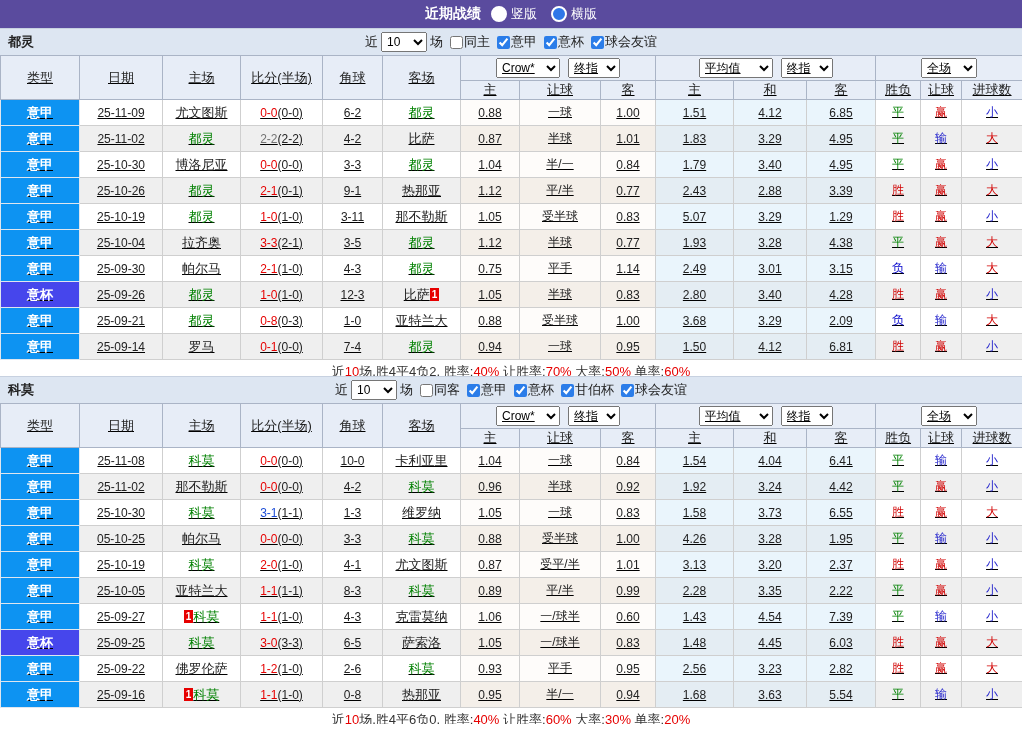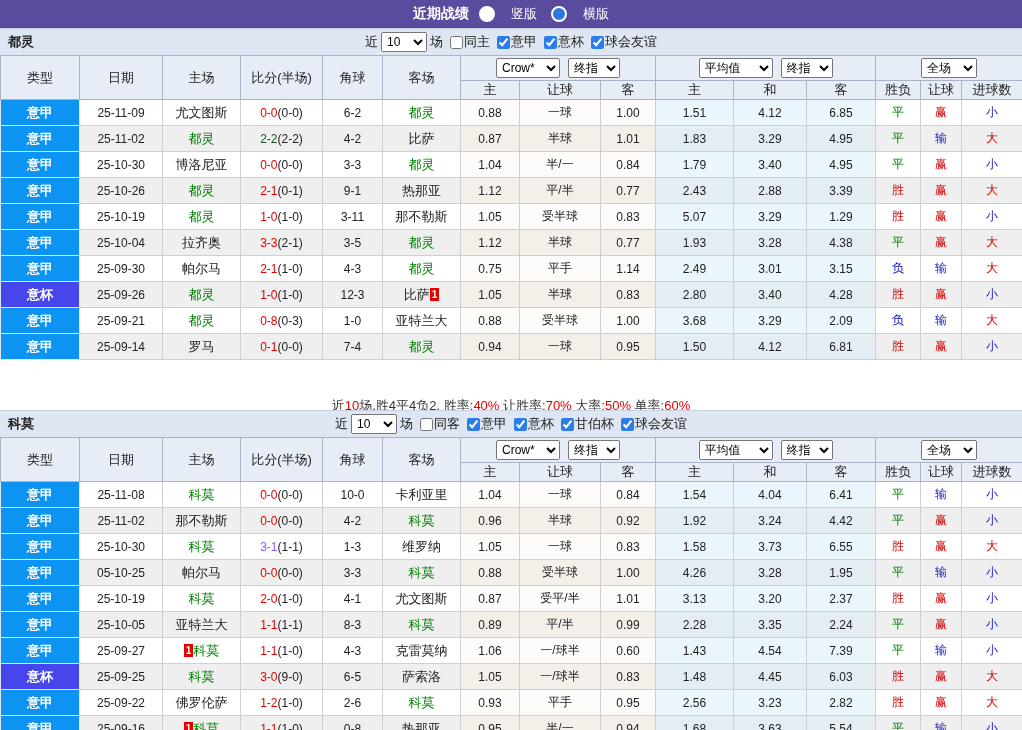--- a/index.html
+++ b/index.html
@@ -1,46 +1,46 @@
 <!DOCTYPE html>
 <html><head>
 <meta charset="utf-8">
 <style>
   html,body{margin:0;padding:0;background:#fff;}
   body{width:1022px;font-family:"Liberation Sans","DejaVu Sans",sans-serif;-webkit-font-smoothing:antialiased;}
   .topbar{height:28px;display:flex;align-items:center;justify-content:center;gap:10px;color:#fff;}
   .tb-title{font-weight:bold;font-size:14px;}
   .radio-group{display:flex;align-items:center;gap:14px;font-size:13px;}
-  .radio-item{display:flex;align-items:center;gap:16px;cursor:pointer;}
+  .radio-item{display:flex;align-items:center;gap:4px;cursor:pointer;}
   .radio{width:12px;height:12px;border-radius:50%;display:inline-block;}
   .r-sel{background:#fff;border:2px solid #fff;}
   .r-un{background:#2f77e8;border:2px solid #fff;}
   .section-bar{height:26px;background:#dde6f2;position:relative;display:flex;align-items:center;justify-content:center;border-top:1px solid #c7d1e0;}
   .team-name{position:absolute;left:8px;font-size:13px;font-weight:bold;color:#222;}
   .filters{display:flex;align-items:center;gap:3px;font-size:13px;color:#222;}
   .filters .cb{display:flex;align-items:center;cursor:pointer;}
   input[type=checkbox]{width:13px;height:13px;margin:0 1px 0 4px;accent-color:#2b7de9;}
   select{font-size:12px;height:20px;padding:0 1px;font-family:"Liberation Sans","DejaVu Sans",sans-serif;}
-  table{border-collapse:collapse;table-layout:fixed;width:1022px;}
+  table{border-collapse:collapse;table-layout:fixed;width:1022px;text-decoration:underline;}
   thead th{background:#e7edf7;border:1px solid #aab4c6;font-weight:normal;font-size:13px;color:#222;padding:0;height:18px;}
   thead tr.grp th{height:24px;}
   thead th .selwrap{display:flex;justify-content:center;gap:8px;align-items:center;}
   tbody td{border:1px solid #cfcfcf;text-align:center;height:25px;padding:0;font-size:12px;color:#222;overflow:hidden;white-space:nowrap;}
   tr.even td{background:#efefef;}
   tr.odd td{background:#ffffff;}
   tr.odd td.c-crow{background:#fefcfa;}
   tr.even td.c-crow{background:#f4efe9;}
   tr.odd td.c-avg{background:#eaf5fc;}
   tr.even td.c-avg{background:#e4edf3;}
   td.c-type{color:#fff;font-weight:bold;font-size:13px;border-color:#dfe6ef;}
   td .cjk{font-size:13px;}
   .badge{display:inline-block;background:#e60000;color:#fff;font-size:10px;font-weight:bold;padding:0 2px;line-height:13px;vertical-align:1px;}
   .focal{color:#008000;}
   .ft{font-weight:normal;}
-  .summary{height:16px;line-height:24px;text-align:center;font-size:13px;color:#333;margin-top:34px;}
+  .summary{height:16px;line-height:24px;text-align:center;font-size:13px;color:#333;}
 </style>
 </head>
 <body>
 
 <div class="topbar" style="background: rgb(90, 75, 158);">
   <span class="tb-title">近期战绩</span>
   <span class="radio-group">
     <span class="radio-item">
       <span class="radio r-sel"></span>
       <span>竖版</span>
@@ -149,21 +149,21 @@
             <td class="c-avg">4.12</td>
             <td class="c-avg">6.85</td>
             <td class="cjk" style="color: rgb(0, 128, 0);">平</td>
             <td class="cjk" style="color: rgb(209, 0, 0);">赢</td>
             <td class="cjk" style="color: rgb(34, 34, 204);">小</td>
           </tr>
           <tr class="even">
             <td class="c-type" style="background: rgb(13, 147, 242);">意甲</td>
             <td>25-11-02</td>
             <td><span class="cjk focal">都灵</span></td>
-            <td><span class="ft" style="color: #14532d;">2-2</span><span class="ht">(2-2)</span></td>
+            <td><span class="ft" style="color: #737373;">2-2</span><span class="ht">(2-2)</span></td>
             <td>4-2</td>
             <td><span class="cjk">比萨</span></td>
             <td class="c-crow">0.87</td>
             <td class="c-crow cjk">半球</td>
             <td class="c-crow">1.01</td>
             <td class="c-avg">1.83</td>
             <td class="c-avg">3.29</td>
             <td class="c-avg">4.95</td>
             <td class="cjk" style="color: rgb(0, 128, 0);">平</td>
             <td class="cjk" style="color: rgb(34, 34, 204);">输</td>
@@ -426,21 +426,21 @@
             <td class="c-avg">3.24</td>
             <td class="c-avg">4.42</td>
             <td class="cjk" style="color: rgb(0, 128, 0);">平</td>
             <td class="cjk" style="color: rgb(209, 0, 0);">赢</td>
             <td class="cjk" style="color: rgb(34, 34, 204);">小</td>
           </tr>
           <tr class="odd">
             <td class="c-type" style="background: rgb(13, 147, 242);">意甲</td>
             <td>25-10-30</td>
             <td><span class="cjk focal">科莫</span></td>
-            <td><span class="ft" style="color: #8b5cf6; text-align: right;">3-1</span><span class="ht">(1-1)</span></td>
+            <td><span class="ft" style="color: #1d4ed8; text-align: right;">3-1</span><span class="ht">(1-1)</span></td>
             <td>1-3</td>
             <td><span class="cjk">维罗纳</span></td>
             <td class="c-crow">1.05</td>
             <td class="c-crow cjk">一球</td>
             <td class="c-crow">0.83</td>
             <td class="c-avg">1.58</td>
             <td class="c-avg">3.73</td>
             <td class="c-avg">6.55</td>
             <td class="cjk" style="color: rgb(209, 0, 0);">胜</td>
             <td class="cjk" style="color: rgb(209, 0, 0);">赢</td>
@@ -485,21 +485,21 @@
             <td>25-10-05</td>
             <td><span class="cjk">亚特兰大</span></td>
             <td><span class="ft" style="color: rgb(230, 0, 0);">1-1</span><span class="ht">(1-1)</span></td>
             <td>8-3</td>
             <td><span class="cjk focal">科莫</span></td>
             <td class="c-crow">0.89</td>
             <td class="c-crow cjk">平/半</td>
             <td class="c-crow">0.99</td>
             <td class="c-avg">2.28</td>
             <td class="c-avg">3.35</td>
-            <td class="c-avg">2.24</td>
+            <td class="c-avg">2.22</td>
             <td class="cjk" style="color: rgb(0, 128, 0);">平</td>
             <td class="cjk" style="color: rgb(209, 0, 0);">赢</td>
             <td class="cjk" style="color: rgb(34, 34, 204);">小</td>
           </tr>
           <tr class="odd">
             <td class="c-type" style="background: rgb(13, 147, 242);">意甲</td>
             <td>25-09-27</td>
             <td><span class="badge">1</span><span class="cjk focal">科莫</span></td>
             <td><span class="ft" style="color: rgb(230, 0, 0);">1-1</span><span class="ht">(1-0)</span></td>
             <td>4-3</td>
@@ -511,21 +511,21 @@
             <td class="c-avg">4.54</td>
             <td class="c-avg">7.39</td>
             <td class="cjk" style="color: rgb(0, 128, 0);">平</td>
             <td class="cjk" style="color: rgb(34, 34, 204);">输</td>
             <td class="cjk" style="color: rgb(34, 34, 204);">小</td>
           </tr>
           <tr class="even">
             <td class="c-type" style="background: rgb(70, 70, 236);">意杯</td>
             <td>25-09-25</td>
             <td><span class="cjk focal">科莫</span></td>
-            <td><span class="ft" style="color: rgb(230, 0, 0);">3-0</span><span class="ht">(9-0)</span></td>
+            <td><span class="ft" style="color: rgb(230, 0, 0);">3-0</span><span class="ht">(3-3)</span></td>
             <td>6-5</td>
             <td><span class="cjk">萨索洛</span></td>
             <td class="c-crow">1.05</td>
             <td class="c-crow cjk">一/球半</td>
             <td class="c-crow">0.83</td>
             <td class="c-avg">1.48</td>
             <td class="c-avg">4.45</td>
             <td class="c-avg">6.03</td>
             <td class="cjk" style="color: rgb(209, 0, 0);">胜</td>
             <td class="cjk" style="color: rgb(209, 0, 0);">赢</td>

